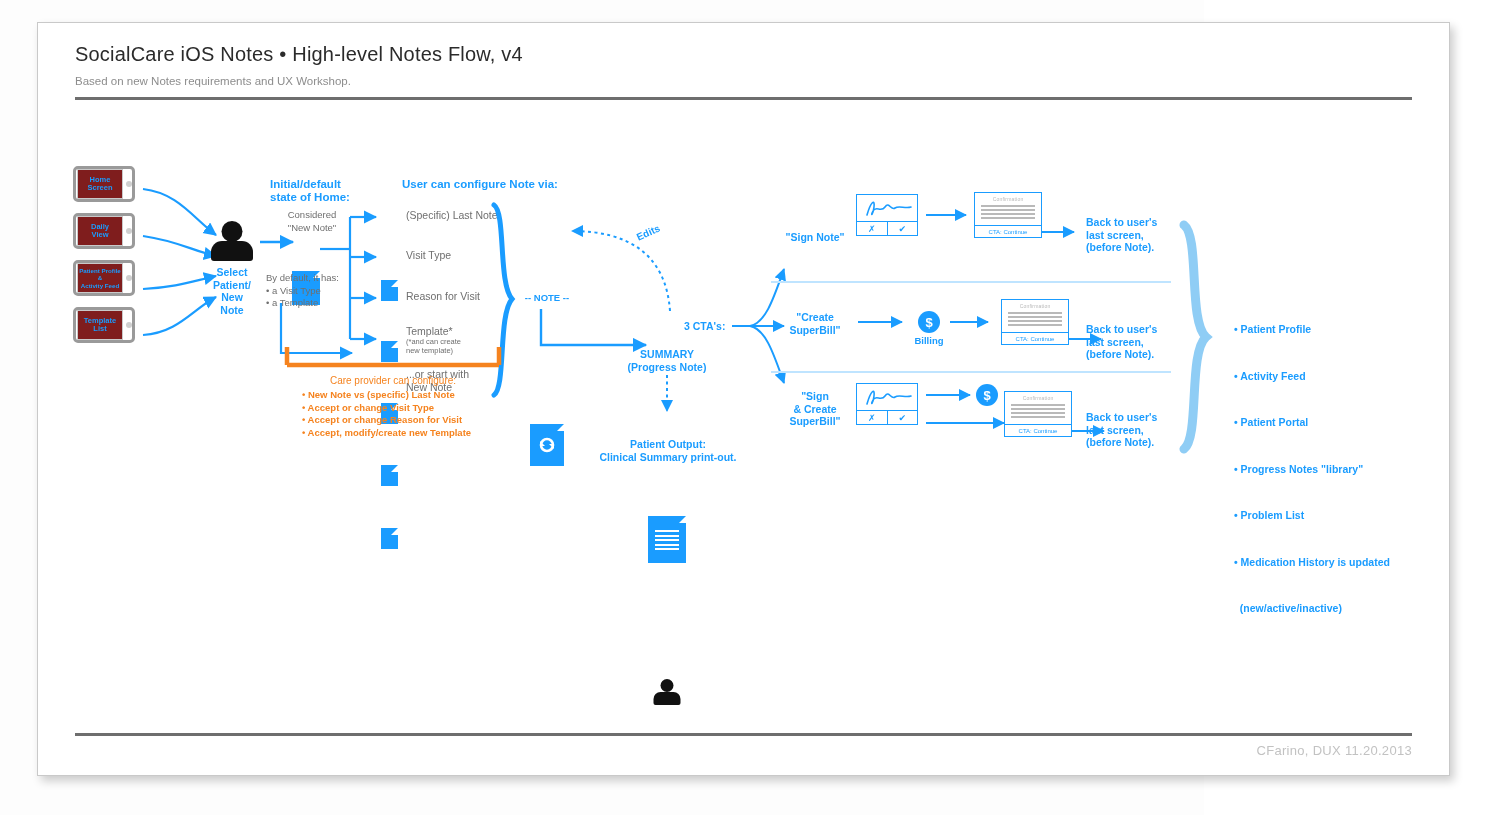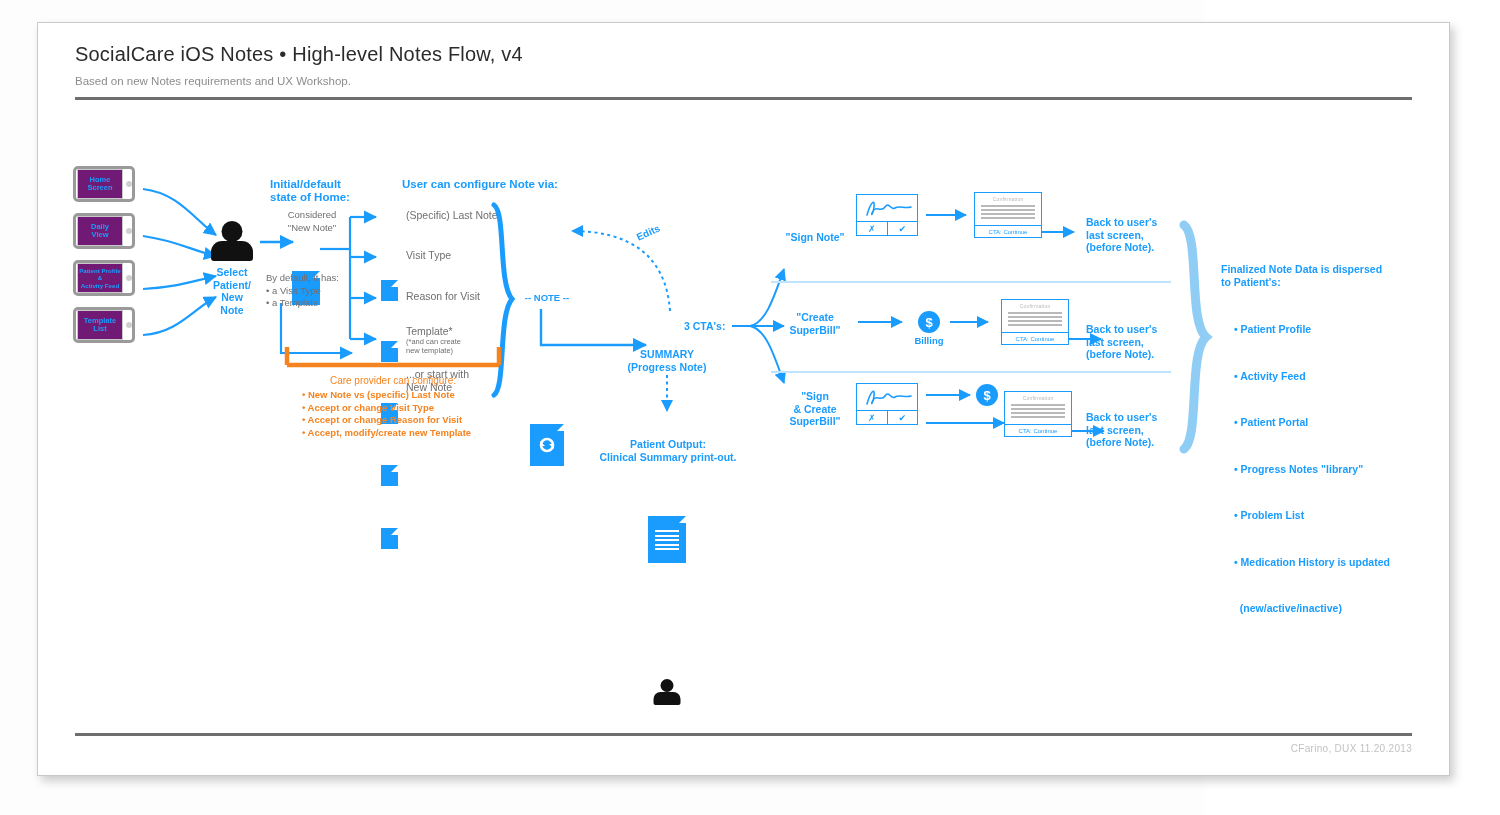--- a/index.html
+++ b/index.html
@@ -8,33 +8,33 @@
   .page{position:absolute;left:37px;top:22px;width:1411px;height:752px;background:#fff;
         border:1px solid #c9c9c9;box-shadow:4px 5px 9px rgba(0,0,0,.20);}
   .abs{position:absolute;}
 
   
   .title{left:37px;top:20px;font-size:20px;color:#2b2b2b;letter-spacing:.2px;white-space:nowrap;}
   .subtitle{left:37px;top:52px;font-size:11.5px;color:#8d8d8d;white-space:nowrap;}
   .rule{left:37px;top:74px;width:1337px;height:3px;background:#6e6e6e;}
   .scenario{left:37px;top:90px;font-size:13.5px;color:#f5831f;white-space:nowrap;}
   .footrule{left:37px;top:710px;width:1337px;height:3px;background:#6e6e6e;}
-  .credit{left:1160px;top:720px;width:214px;text-align:right;font-size:10px;color:#c2c2c2;letter-spacing:.3px;}
+  .credit{left:1160px;top:720px;width:214px;text-align:right;font-size:13px;color:#c2c2c2;letter-spacing:.3px;}
   .bluebold{color:#1a9cff;font-weight:bold;}
   .gray{color:#6f6f6f;}
   .orange{color:#f5831f;}
   .t10{font-size:9.5px;} .t11{font-size:10.5px;} .t12{font-size:11.5px;}
   .ctr{text-align:center;}
   .lh{line-height:12.5px;}
 
   
   .tab{width:62px;height:36px;border:3px solid #9a9a9a;border-radius:5px;background:#fff;
        box-sizing:border-box;display:flex;align-items:center;}
   .tab .scr{width:46px;height:100%;margin-left:1px;border:1.5px solid #c9c9c9;box-sizing:border-box;
-       display:flex;align-items:center;justify-content:center;background:#701a75;}
+       display:flex;align-items:center;justify-content:center;background:#7f1d1d;}
   .tab .scr span{font-size:7.5px;font-weight:bold;color:#1a9cff;text-align:center;line-height:8.5px;}
   .tab .hb{width:6px;height:6px;border-radius:50%;background:#cfcfcf;margin-left:3px;}
 
   
   .person{position:relative;}
   .person .head{position:absolute;left:50%;transform:translateX(-50%);border-radius:50%;background:#111;}
   .person .body{position:absolute;left:50%;transform:translateX(-50%);background:#111;}
 
   
   .doc{position:relative;background:#1a9cff;}
@@ -360,24 +360,20 @@
   </svg>
   <div class="abs bluebold t11 lh" style="left:1048px;top:388px;width:110px;">
     <div>Back to user's</div>
     <div>last screen,</div>
     <div>(before Note).</div>
   </div>
 
   <svg class="abs" style="left:1140px;top:200px;" width="34" height="228">
     <path d="M6,2 C22,14 10,98 28,114 C10,130 22,214 6,226" stroke="#8fcdf5" stroke-width="9" fill="none" stroke-linecap="round"></path>
   </svg>
-  <div class="abs bluebold t11 lh" style="left:1183px;top:240px;width:210px;">
-    <div>Finalized Note Data is dispersed</div>
-    <div>to Patient's:</div>
-  </div>
   <div class="abs bluebold t11" style="left:1196px;top:268px;width:205px;line-height:15.5px;white-space:pre;">
     <div>• Patient Profile</div>
     <div>• Activity Feed</div>
     <div>• Patient Portal</div>
     <div>• Progress Notes "library"</div>
     <div>• Problem List</div>
     <div>• Medication History is updated</div>
     <div>  (new/active/inactive)</div>
   </div>
 

